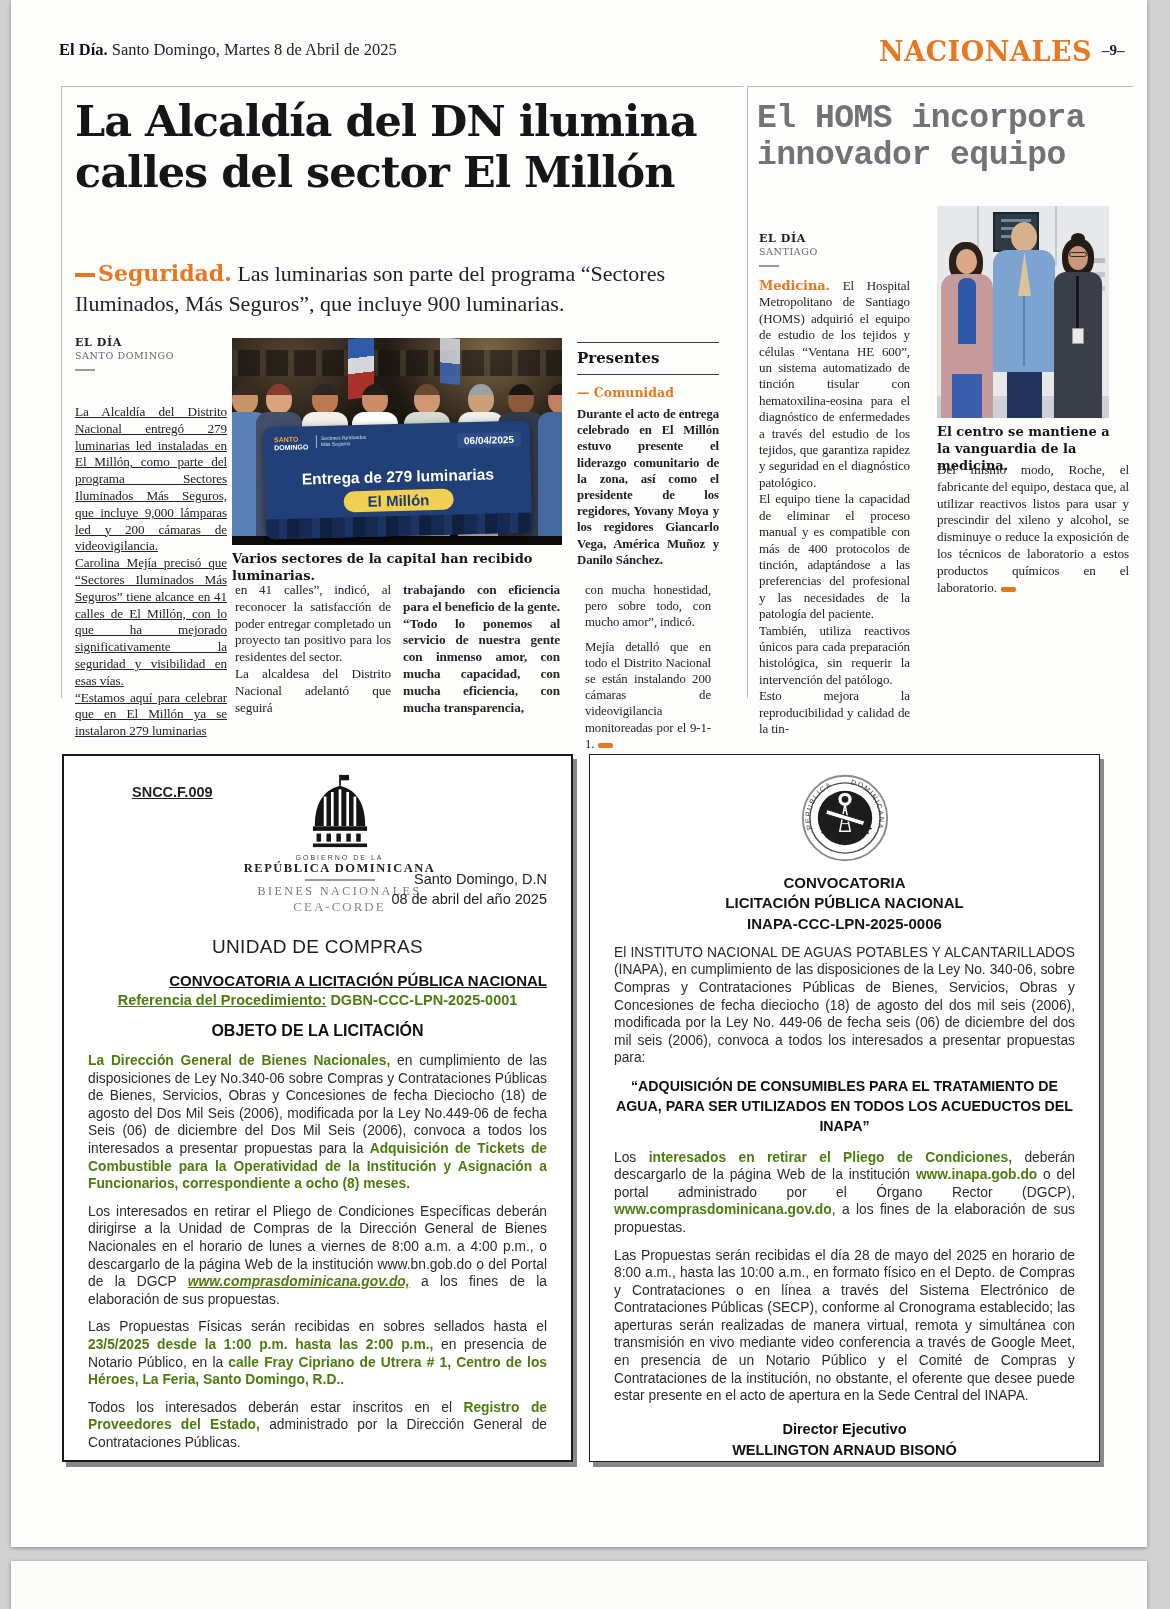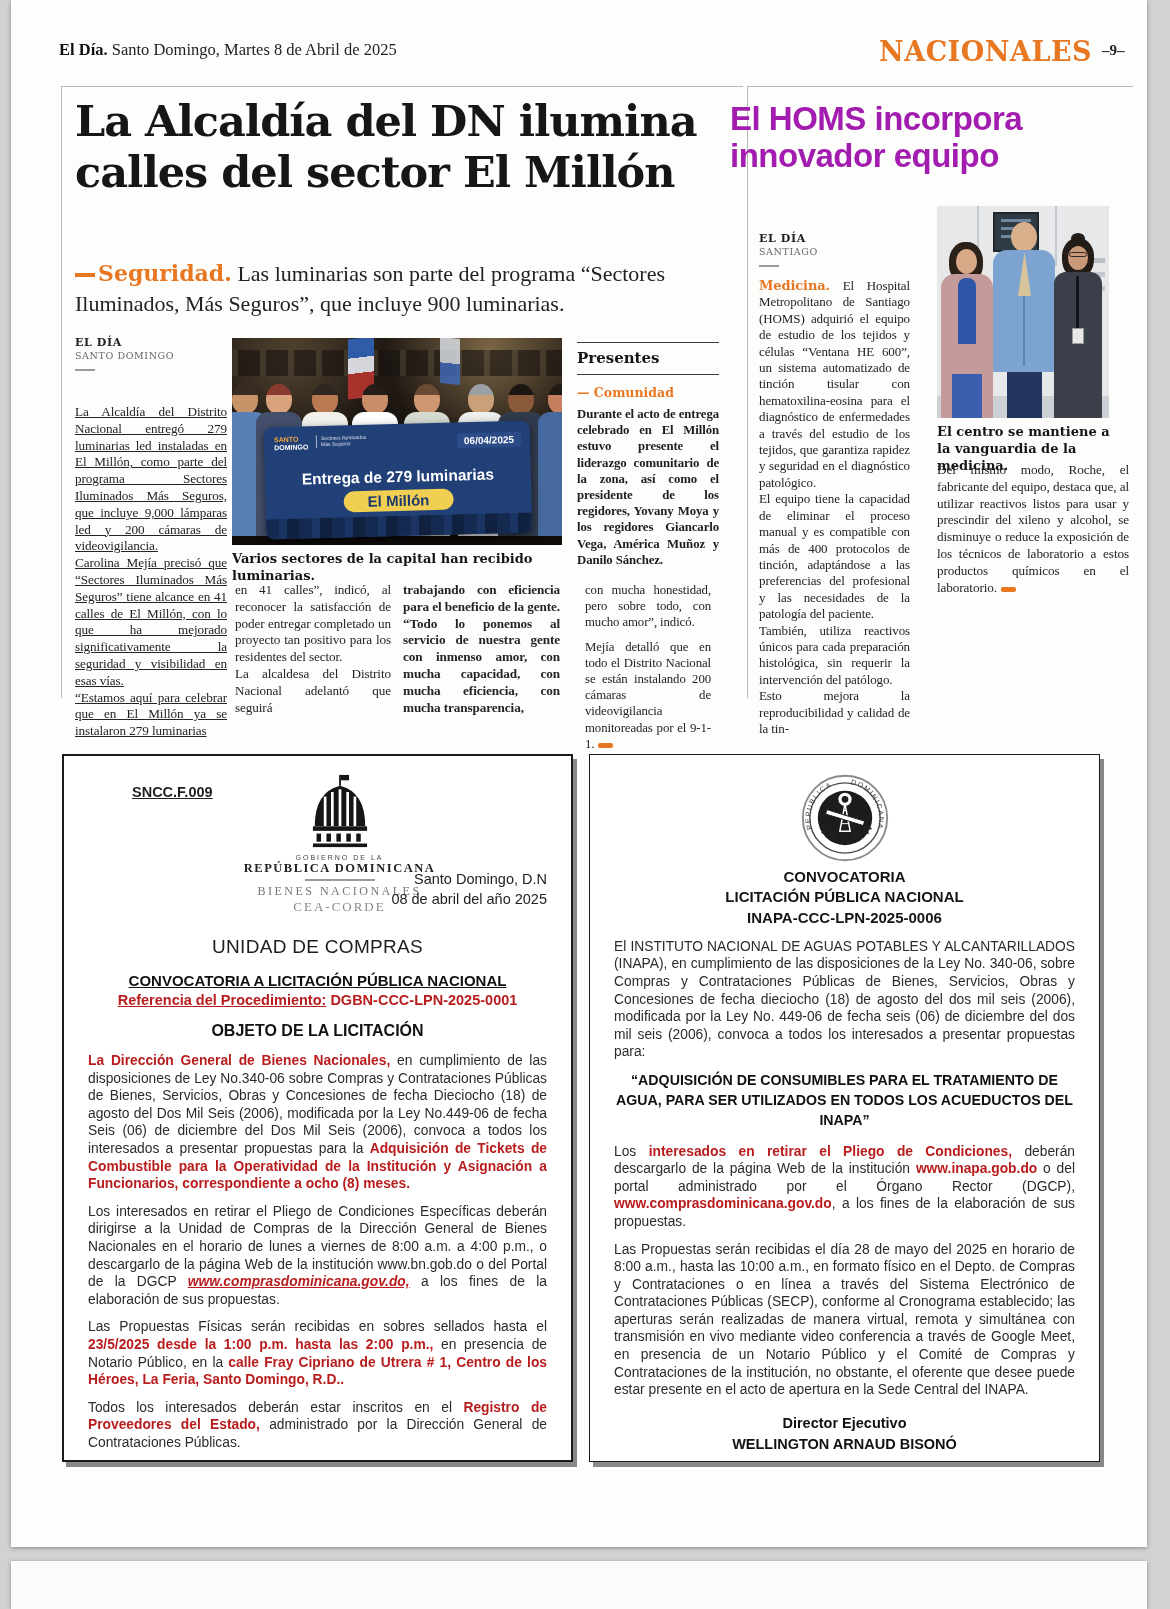--- a/index.html
+++ b/index.html
@@ -76,22 +76,22 @@
   
   .presentes{ position:absolute; left:566px; top:342px; width:142px; }
   .pr-rule{ height:1px; background:#3c3c3c; }
   .pr-title{ font-family:"DejaVu Serif", serif; font-weight:bold; font-size:15px; color:#151515; padding:6px 0 7px; }
   .pr-kicker{ font-family:"DejaVu Serif", serif; font-weight:bold; font-size:12.5px; color:var(--accent); margin:10px 0 6px; }
   .pr-body{ font-size:12.8px; line-height:16.2px; font-weight:bold; text-align:justify; color:#1d1d1d; letter-spacing:-.1px; }
   .pr-cont{ margin-top:14px; font-weight:normal; color:var(--body); font-size:12.8px; line-height:16.2px; text-align:justify; letter-spacing:-.1px; }
   .pr-cont p{ margin:8px;font-family:Liberation Serif, serif; }
 
   
-  .homs-headline{ position:absolute; left:719px; top:100px; width:380px; font-family:Liberation Sans, sans-serif;
-    font-size:33px; line-height:1.13; letter-spacing:-.5px; color:#a21caf; }
+  .homs-headline{ position:absolute; left:746px; top:100px; width:380px; font-family:Liberation Mono, monospace;
+    font-size:33px; line-height:1.13; letter-spacing:-.5px; color:#737373; }
   .lead-label{ font-family:"DejaVu Serif", serif; font-weight:bold; color:var(--accent); }
 
   
   .photo-lab{ position:absolute; left:926px; top:206px; width:172px; height:212px; overflow:hidden; background:#e6e8ea; }
   .lab-line{ position:absolute; background:#c6cacf; }
   .lab-monitor{ position:absolute; left:56px; top:6px; width:46px; height:40px; background:#2e3a44;
     border:2px solid #1e262d; }
   .lab-monitor i{ display:block; height:3px; margin:5px 6px 0; background:#6f87a0; }
   .lab-shelf{ position:absolute; right:4px; top:52px; width:40px; height:5px; background:#b9bfc6; box-shadow:0 14px 0 #c3c8ce, 0 28px 0 #c3c8ce; }
   .lab-floor{ position:absolute; left:0; bottom:0; width:100%; height:22px; background:#cdd1d6; }
@@ -107,29 +107,29 @@
   .ad-head{ position:relative; height:158px;margin-left:44px; }
   .sncc{ position:absolute; left:0; top:10px; font-weight:bold; font-size:14.5px; color:#1f1f1f; text-decoration:underline; }
   .crest{ position:absolute; left:50%; transform:translateX(-50%); top:0; text-align:center; width:260px; }
   .gov1{ font-size:7px; letter-spacing:2px; color:#444; margin-top:2px; }
   .gov2{ font-size:12.5px; letter-spacing:1.5px; color:#232323; font-weight:bold; font-family:"Liberation Serif", serif; }
   .crest-div{ width:70px; height:2px; background:#999; margin:3px auto; }
   .org1{ font-size:12px; letter-spacing:2.5px; color:#767676; font-family:"Liberation Serif", serif; margin-top:1px; }
   .org2{ font-size:13px; letter-spacing:2px; color:#8a8a8a; font-family:"Liberation Serif", serif; }
   .ad-date{ position:absolute; right:0; top:96px; text-align:right; font-size:14.5px; color:#222; line-height:1.35; }
   .unidad{ text-align:center; font-size:19px; color:#1d1d1d; margin:4px 0 14px; letter-spacing:.3px; }
-  .ad-title{ text-align:center; font-weight:bold; font-size:15px; color:#111; text-decoration:underline; }
+  .ad-title{ text-align:right; font-weight:bold; font-size:15px; color:#111; text-decoration:underline; }
   .ad-ref{ text-align:center; font-size:14.5px; color:#111; margin-top:3px; }
   .objeto{ text-align:center; font-weight:bold; font-size:16px; color:#111; margin:14px 0 12px; }
   .adp{ font-size:13.8px; line-height:17.6px; text-align:justify; margin-bottom:10px; color:#2b2b2b; }
-  .rb{ font-weight:bold; color:#b91c1c; }
+  .rb{ font-weight:bold; color:#4d7c0f; }
   .ru{ text-decoration:underline; }
   .ri{ font-style:italic; }
   .inapa-head{ text-align:center; margin-bottom:10px; }
-  .inapa-title{ font-weight:bold; font-size:15px; line-height:1.35; color:#151515; }
+  .inapa-title{ font-weight:bold; font-size:15px; line-height:1.35; color:#151515; margin-top:6px; }
   .subject{ text-align:center; font-weight:bold; font-size:14.2px; line-height:1.4; color:#111; margin:4px 0 12px; }
   .sig{ text-align:center; font-weight:bold; font-size:14.5px; color:#111; margin-top:14px; line-height:1.45; }
 </style>
 </head>
 <body>
 
 <div class="screen">
   <div class="page page1">
 
     <div class="masthead">

